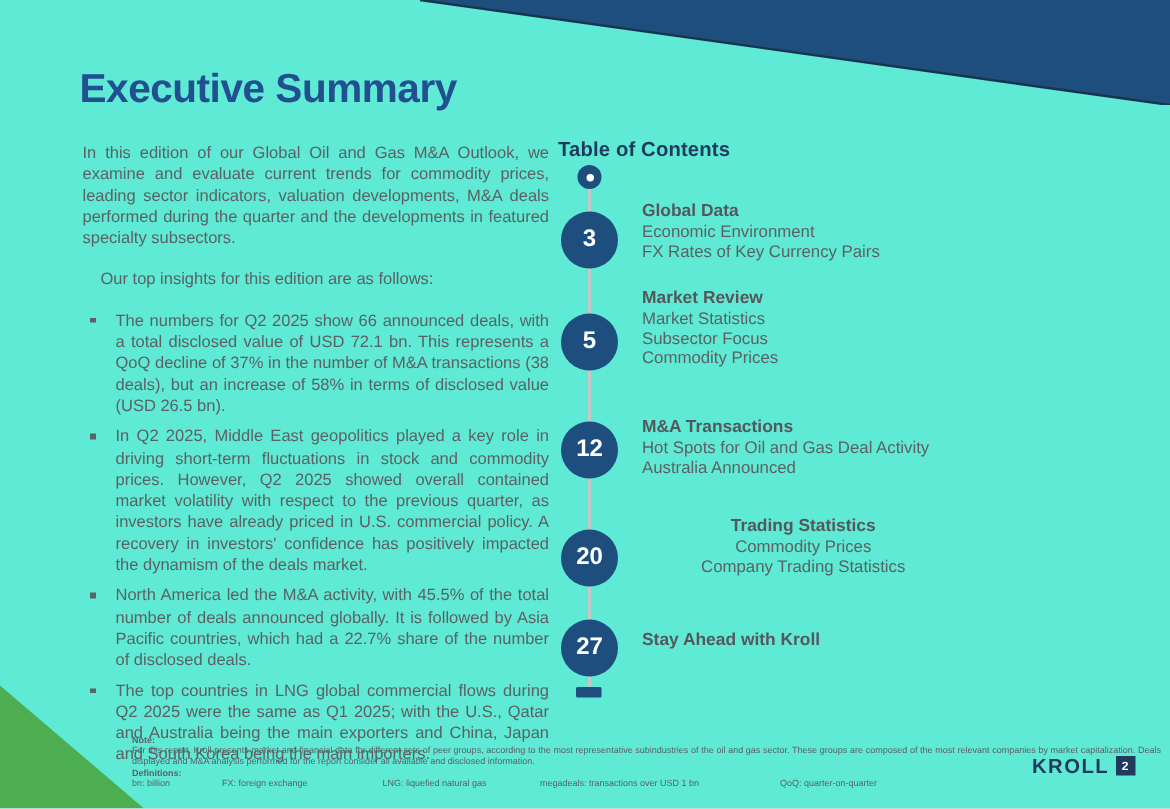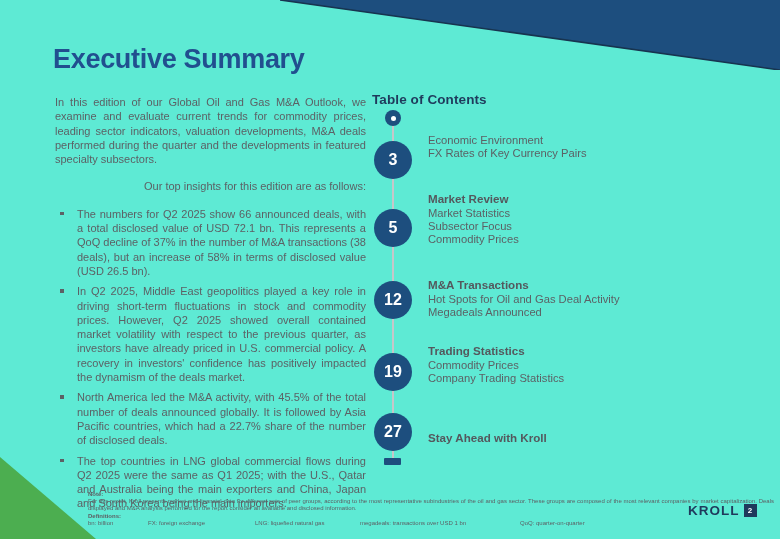--- a/index.html
+++ b/index.html
@@ -14,21 +14,21 @@
   .page-title {
     position:absolute; left:53px; top:44px;
     font-size:27px; font-weight:bold; color:var(--title-blue); letter-spacing:-0.3px;
   }
   
   .left-col {
     position:absolute; left:55px; top:95px; width:311px;
     font-size:11px; line-height:14.3px; color:var(--body-gray); text-align:justify;
   }
   .left-col p { margin-bottom:13px; }
-  .insights-heading { text-align:right; }
+  .insights-heading { text-align:left;margin-left:12px; }
   .bullet-row { display:flex; margin-bottom:6px; }
   .bullet-marker { width:22px; flex:0 0 22px; padding-top:5px; }
   .bullet-marker span { display:block; width:3.5px; height:3.5px; background:var(--body-gray); margin-left:5px; }
   .bullet-text { flex:1; text-align:justify; }
   
   .toc { position:absolute; left:372px; top:92px; width:280px; height:385px; }
   .toc-heading { font-size:13.5px; font-weight:bold; color:var(--toc-navy); letter-spacing:0.1px; }
   .toc-line { position:absolute; left:20px; top:30px; width:1.5px; height:337px; background:var(--line-gray); }
   .toc-marker {
     position:absolute; left:13px; top:18px; width:16px; height:16px; border-radius:50%;
@@ -106,36 +106,37 @@
       </div>
   </div>
 
   <div class="toc">
     <div class="toc-heading">Table of Contents</div>
     <div class="toc-line"></div>
     <div class="toc-marker">
         <div class="dot"></div>
       </div>
     <div id="toc-items"><div style="display: contents;"><div class="toc-circle" style="top: 49px;">3</div><div class="toc-text" style="top: 42px;">
+            <div class="toc-title">Global Data</div>
             <div class="toc-sub">Economic Environment</div>
             <div class="toc-sub">FX Rates of Key Currency Pairs</div>
           </div></div><div style="display: contents;"><div class="toc-circle" style="top: 117px;">5</div><div class="toc-text" style="top: 100px;">
             <div class="toc-title">Market Review</div>
             <div class="toc-sub">Market Statistics</div>
             <div class="toc-sub">Subsector Focus</div>
             <div class="toc-sub">Commodity Prices</div>
           </div></div><div style="display: contents;"><div class="toc-circle" style="top: 189px;">12</div><div class="toc-text" style="top: 186px;">
             <div class="toc-title">M&amp;A Transactions</div>
             <div class="toc-sub">Hot Spots for Oil and Gas Deal Activity</div>
-            <div class="toc-sub">Megadeals Announced</div>
-          </div></div><div style="display: contents;"><div class="toc-circle" style="top: 261px;">19</div><div class="toc-text" style="top: 252px;">
+            <div class="toc-sub">Australia Announced</div>
+          </div></div><div style="display: contents;"><div class="toc-circle" style="top: 261px;">20</div><div class="toc-text" style="top: 252px; text-align: center;">
             <div class="toc-title">Trading Statistics</div>
             <div class="toc-sub">Commodity Prices</div>
             <div class="toc-sub">Company Trading Statistics</div>
-          </div></div><div style="display: contents;"><div class="toc-circle" style="top: 321px;">27</div><div class="toc-text" style="top: 339px;">
+          </div></div><div style="display: contents;"><div class="toc-circle" style="top: 321px;">27</div><div class="toc-text" style="top: 328px;">
             <div class="toc-title">Stay Ahead with Kroll</div>
           </div></div></div>
     <div class="toc-endcap"></div>
   </div>
 
   <svg class="corner" viewBox="0 0 96 82" preserveAspectRatio="none">
     <polygon id="corner-poly" points="0,0 0,82 96,82" fill="#4cae50"></polygon>
   </svg>
 
   <div class="footnote">

